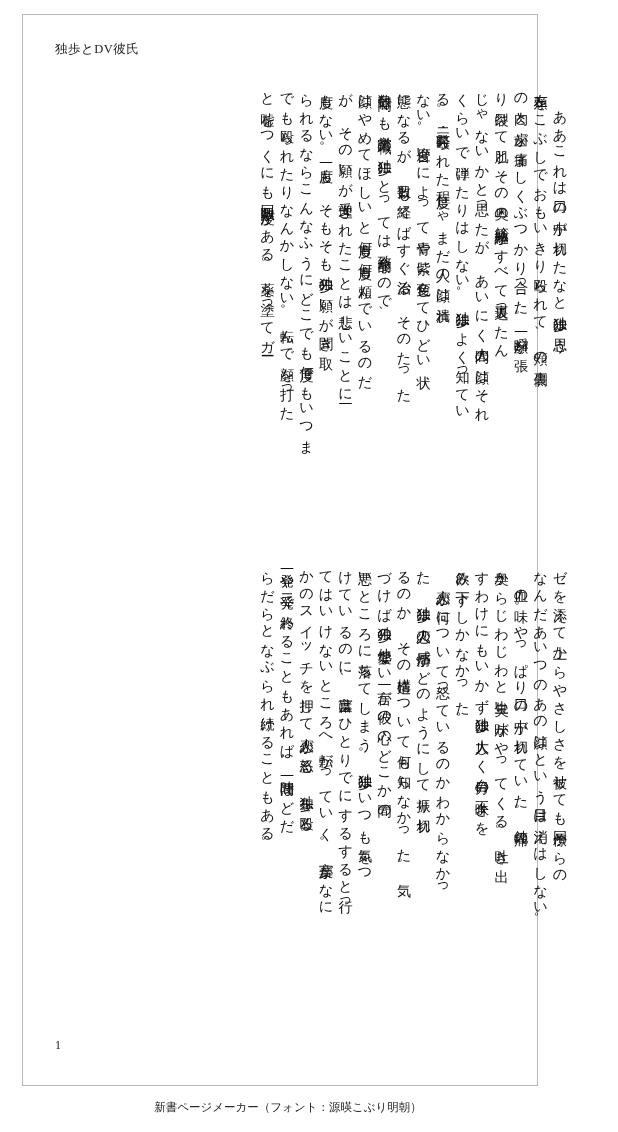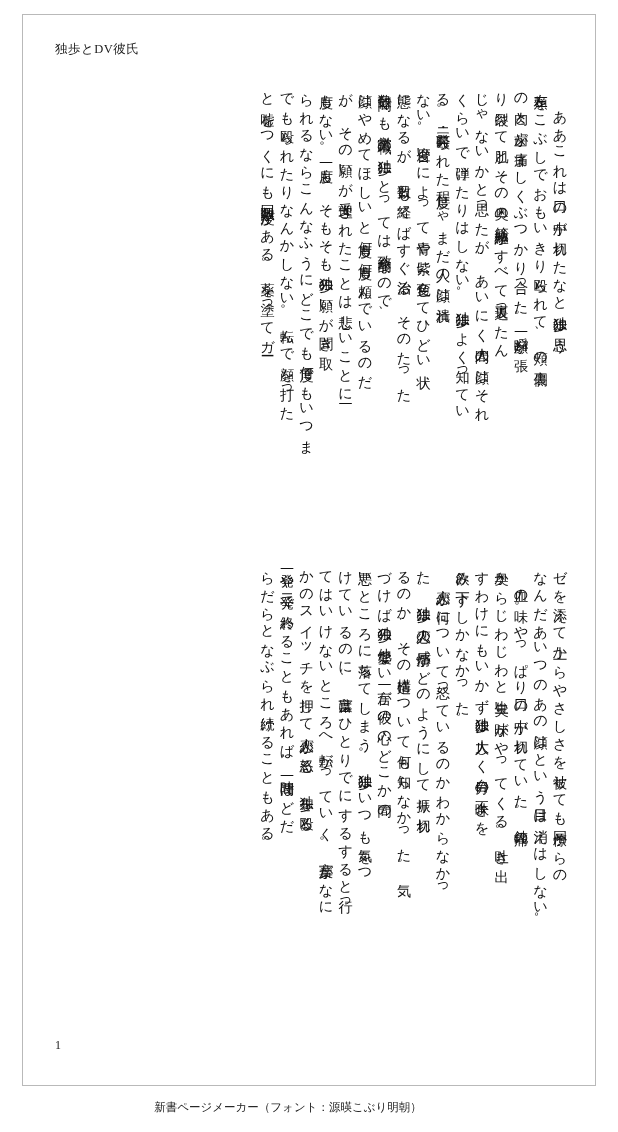--- a/index.html
+++ b/index.html
@@ -12,21 +12,21 @@
     height: 1132px;
     font-family: "Liberation Serif", "DejaVu Serif", serif;
     color: #1a1a1a;
     position: relative;
     overflow: hidden;
   }
   .page {
     position: absolute;
     left: 22px;
     top: 14px;
-    width: 574px;
+    width: 516px;
     height: 1072px;
     border: 1px solid #b9b9b9;
     background: #ffffff;
     box-sizing: border-box;
   }
   .header-title {
     position: absolute;
     left: 32px;
     top: 26px;
     font-size: 12.5px;

